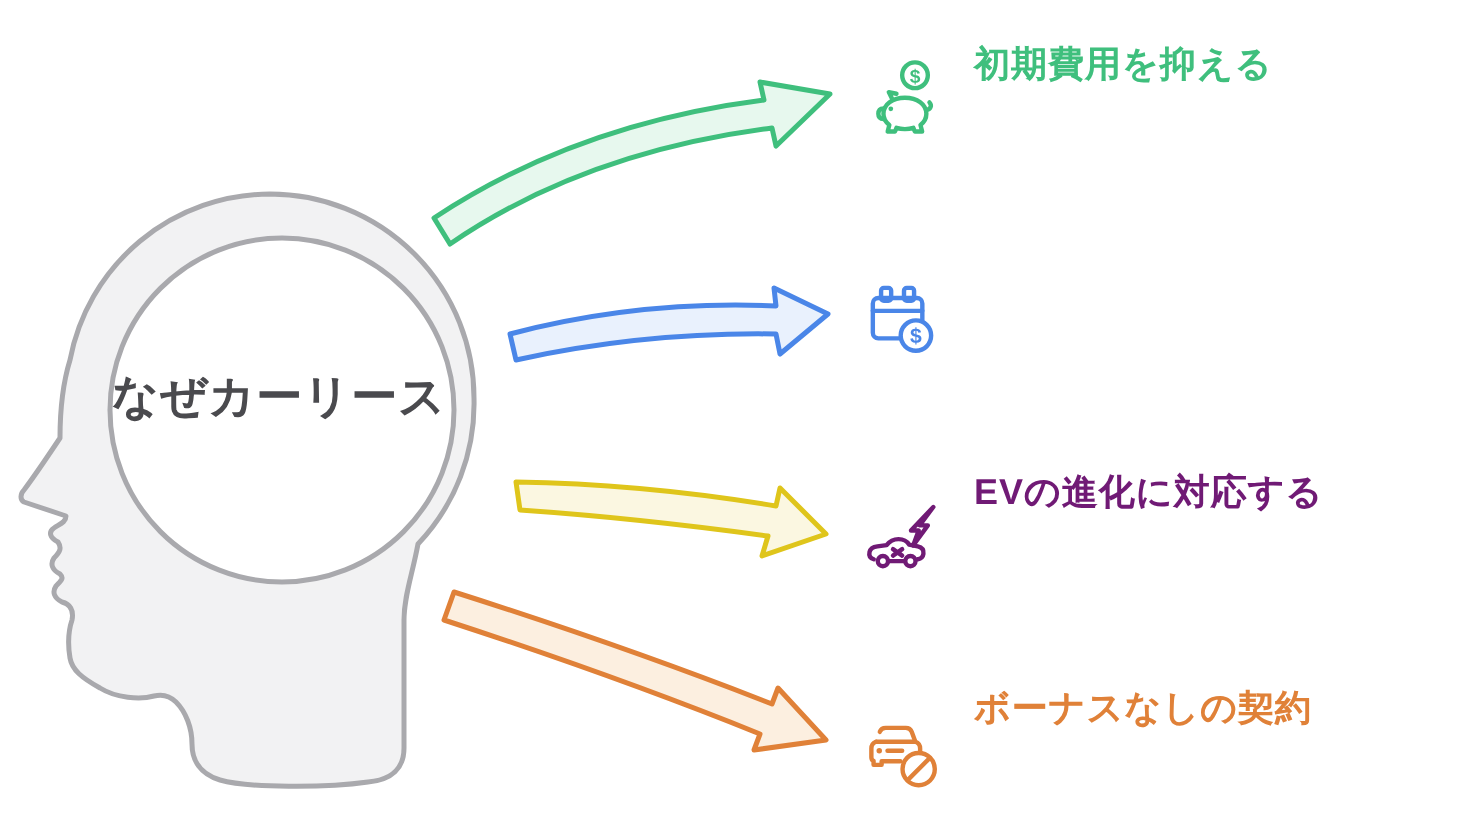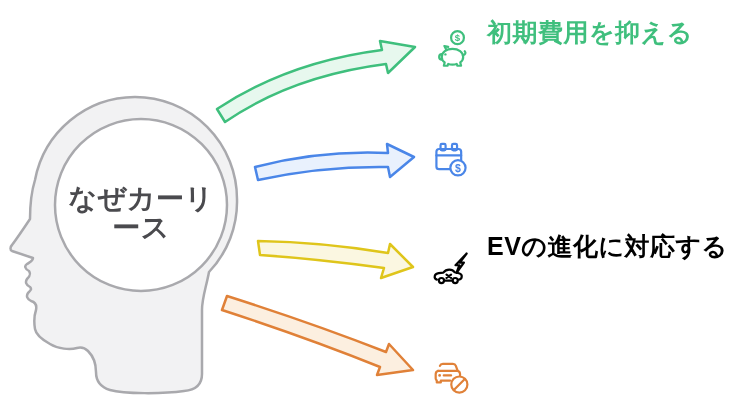--- a/index.html
+++ b/index.html
@@ -10,36 +10,36 @@
   .canvas{
     position:relative;
     width:741px;height:415px;
     overflow:hidden;
     background:#fff;
   }
   .layer{position:absolute;left:0;top:0;}
   .question{
     position:absolute;
     left:56px;top:184px;width:170px;
-    text-align:center;
-    font-size:28px;line-height:29px;
+    text-align:left;
+    font-size:23px;line-height:29px;
     font-weight:700;
     letter-spacing:0.5px;
   }
   .item{
     position:absolute;
     left:430px;width:305px;height:100px;
   }
   .item .icon{
     position:absolute;left:0;
     width:44px;height:44px;display:block;
   }
   .item .label{
     position:absolute;left:57px;top:0;
-    font-size:25px;line-height:21px;
+    font-size:18px;line-height:21px;
     font-weight:700;
     letter-spacing:0.5px;
     white-space:nowrap;
   }
   .item-1{top:22px;}  .item-1 .icon{top:6px;}
   .item-2{top:130px;} .item-2 .icon{top:8px;}
   .item-3{top:236px;} .item-3 .icon{top:12px;}
   .item-4{top:344px;} .item-4 .icon{top:8px;}
   .icon svg{width:100%;height:100%;display:block;}
   .icon path,.icon rect,.icon circle,.icon line{
@@ -121,21 +121,21 @@
         <rect x="7" y="12" width="27" height="22" rx="3"></rect>
         <line x1="7" y1="19" x2="34" y2="19"></line>
         <rect x="11.5" y="6.5" width="5.5" height="7" rx="1.5"></rect>
         <rect x="24" y="6.5" width="5.5" height="7" rx="1.5"></rect>
         <circle class="whitefill" cx="30.5" cy="32.5" r="8.3"></circle>
         <text x="30.5" y="36.8" font-size="11.5">$</text>
       </svg>
     </span>
   </div>
 
-  <div class="item item-3" style="color: #000000; text-decoration: underline;">
+  <div class="item item-3" style="color: #701a75; text-decoration: underline;">
     <span class="icon">
       <svg viewBox="0 0 48 48">
         <path d="M40 6 L32.5 16 L37 16 L29 27 L32 18.8 L27.8 18.8 Z"></path>
         <path d="M7.5 34.5 Q4.5 33.5 5.2 30.5 Q5.8 28 9.5 27.5 L14.5 26.8 Q17 23.5 21 23.5 Q25 23.5 26.8 26.5 L31.5 27.5 Q35 28.3 34.6 31.5 Q34.3 34 31.5 34.5"></path>
         <line x1="15.5" y1="35.5" x2="24.5" y2="35.5"></line>
         <circle cx="12.5" cy="35.5" r="2.8"></circle>
         <circle cx="27.5" cy="35.5" r="2.8"></circle>
         <path d="M18 29 L23 32.5 M23 29 L18 32.5"></path>
       </svg>
     </span>
@@ -147,15 +147,16 @@
       <svg viewBox="0 0 48 48">
         <path d="M10.8 15.2 Q11.6 13 14 13 L25 13 Q27.4 13 28.2 15.2 L30.2 20.6"></path>
         <path d="M8.8 20.6 L30.2 20.6 Q32.8 21.4 32.8 24.4 L32.8 26"></path>
         <path d="M8.8 20.6 Q6.2 21.4 6.2 24.4 L6.2 29 Q6.2 30.6 7.4 31 L7.4 33.2 L11.8 33.2 L11.8 31.2 L22 31.2"></path>
         <circle class="fillpart" cx="10.5" cy="25.5" r="1.5"></circle>
         <line x1="15" y1="25.5" x2="23" y2="25.5"></line>
         <circle class="whitefill" cx="32" cy="35.5" r="8.8"></circle>
         <line x1="26" y1="41.5" x2="38" y2="29.5"></line>
       </svg>
     </span>
+    <span class="label">ボーナスなしの契約</span>
   </div>
 
 </div>
 
 </body></html>

